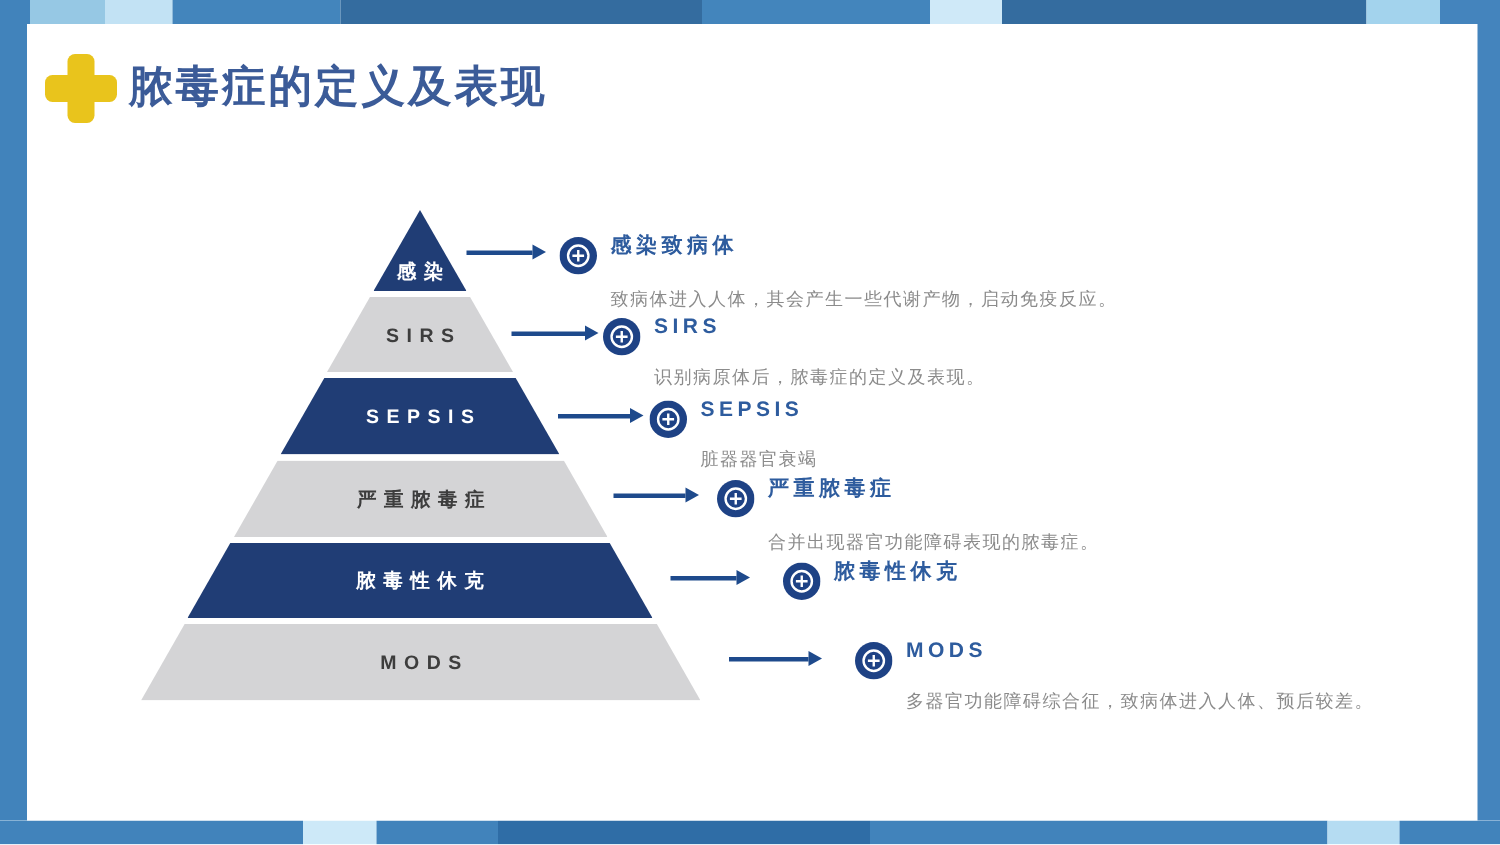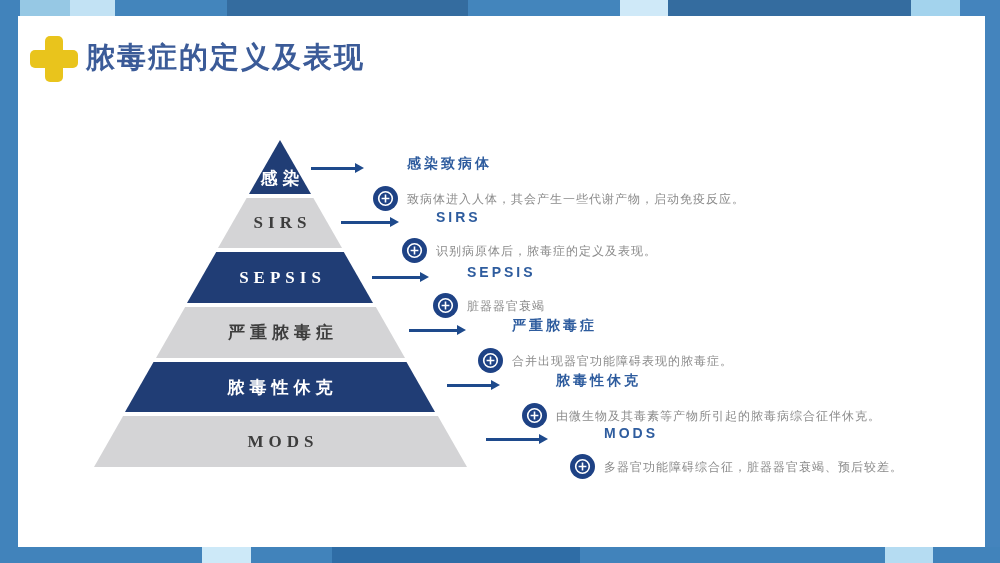--- a/index.html
+++ b/index.html
@@ -16,40 +16,40 @@
   
   #plus-icon{position:absolute;left:30px;top:36px;width:48px;height:46px;}
   #page-title{
     position:absolute;left:86px;top:38px;font-size:29px;font-weight:600;
     color:var(--title-blue);letter-spacing:2px;white-space:nowrap;font-family:Liberation Mono, monospace;
   }
   
   .band{position:absolute;display:flex;align-items:center;justify-content:center;}
   .band-navy{background:var(--navy);color:#ffffff;}
   .band-gray{background:var(--band-gray);color:var(--band-dark-text);}
-  .band-label{font-size:17px;font-weight:700;letter-spacing:5px;white-space:nowrap;text-indent:5px;font-family:Liberation Serif, serif;}
+  .band-label{font-size:13px;font-weight:700;letter-spacing:5px;white-space:nowrap;text-indent:5px;}
   .band1{left:249px;top:140px;width:62px;height:54px;clip-path:polygon(50% 0%,100% 100%,0% 100%);align-items:flex-end;}
   .band1 .band-label{margin-bottom:4px;}
   .band2{left:218px;top:198px;width:124px;height:50px;clip-path:polygon(23.1% 0%,76.9% 0%,100% 100%,0% 100%);}
   .band3{left:187px;top:252px;width:186px;height:51px;clip-path:polygon(15.7% 0%,84.3% 0%,100% 100%,0% 100%);}
   .band4{left:156px;top:307px;width:249px;height:51px;clip-path:polygon(11.7% 0%,88.3% 0%,100% 100%,0% 100%);}
   .band5{left:125px;top:362px;width:310px;height:50px;clip-path:polygon(9.2% 0%,90.8% 0%,100% 100%,0% 100%);}
   .band6{left:94px;top:416px;width:373px;height:51px;clip-path:polygon(7.8% 0%,92.2% 0%,100% 100%,0% 100%);}
   
   .arrow{position:absolute;height:3px;background:var(--arrow);}
   .arrow .head{position:absolute;right:-9px;top:-4px;width:0;height:0;
     border-left:9px solid var(--arrow);border-top:5.5px solid transparent;border-bottom:5.5px solid transparent;}
   .arrow1{left:311px;top:167px;width:44px;}
   .arrow2{left:341px;top:221px;width:49px;}
   .arrow3{left:372px;top:276px;width:48px;}
   .arrow4{left:409px;top:329px;width:48px;}
   .arrow5{left:447px;top:384px;width:44px;}
   .arrow6{left:486px;top:438px;width:53px;}
   
-  .item{position:absolute;display:flex;align-items:flex-end;}
+  .item{position:absolute;display:flex;align-items:flex-start;}
   .item .badge{flex:0 0 auto;width:25px;height:25px;}
   .item .txt{margin-left:9px;position:relative;top:-3px;}
   .item .title{font-size:14px;font-weight:700;color:var(--item-title-blue);letter-spacing:3px;white-space:nowrap;}
   .item .desc{margin-top:18px;font-size:12px;color:var(--desc-gray);letter-spacing:1px;white-space:nowrap;}
   .item1{left:373px;top:158px;}
   .item2{left:402px;top:212px;}
   .item3{left:433px;top:267px;}
   .item4{left:478px;top:320px;}
   .item5{left:522px;top:375px;}
   .item6{left:570px;top:428px;}
@@ -172,28 +172,27 @@
     </div>
   </div>
   <div class="item item5">
     <svg class="badge" viewBox="0 0 25 25">
         <circle cx="12.5" cy="12.5" r="12.5" fill="#1e4285"></circle>
         <circle cx="12.5" cy="12.5" r="6.8" fill="none" stroke="#ffffff" stroke-width="1.6"></circle>
         <path d="M12.5 8.6v7.8M8.6 12.5h7.8" stroke="#ffffff" stroke-width="1.6"></path>
       </svg>
     <div class="txt">
       <div class="title">脓毒性休克</div>
-      <div class="desc">由微生物及其毒素等产物所引起的脓毒病综合征伴休克。</div>
     </div>
   </div>
   <div class="item item6">
     <svg class="badge" viewBox="0 0 25 25">
         <circle cx="12.5" cy="12.5" r="12.5" fill="#1e4285"></circle>
         <circle cx="12.5" cy="12.5" r="6.8" fill="none" stroke="#ffffff" stroke-width="1.6"></circle>
         <path d="M12.5 8.6v7.8M8.6 12.5h7.8" stroke="#ffffff" stroke-width="1.6"></path>
       </svg>
     <div class="txt">
       <div class="title">MODS</div>
-      <div class="desc">多器官功能障碍综合征，脏器器官衰竭、预后较差。</div>
+      <div class="desc">多器官功能障碍综合征，致病体进入人体、预后较差。</div>
     </div>
   </div>
 
 </div>
 
 </body></html>

